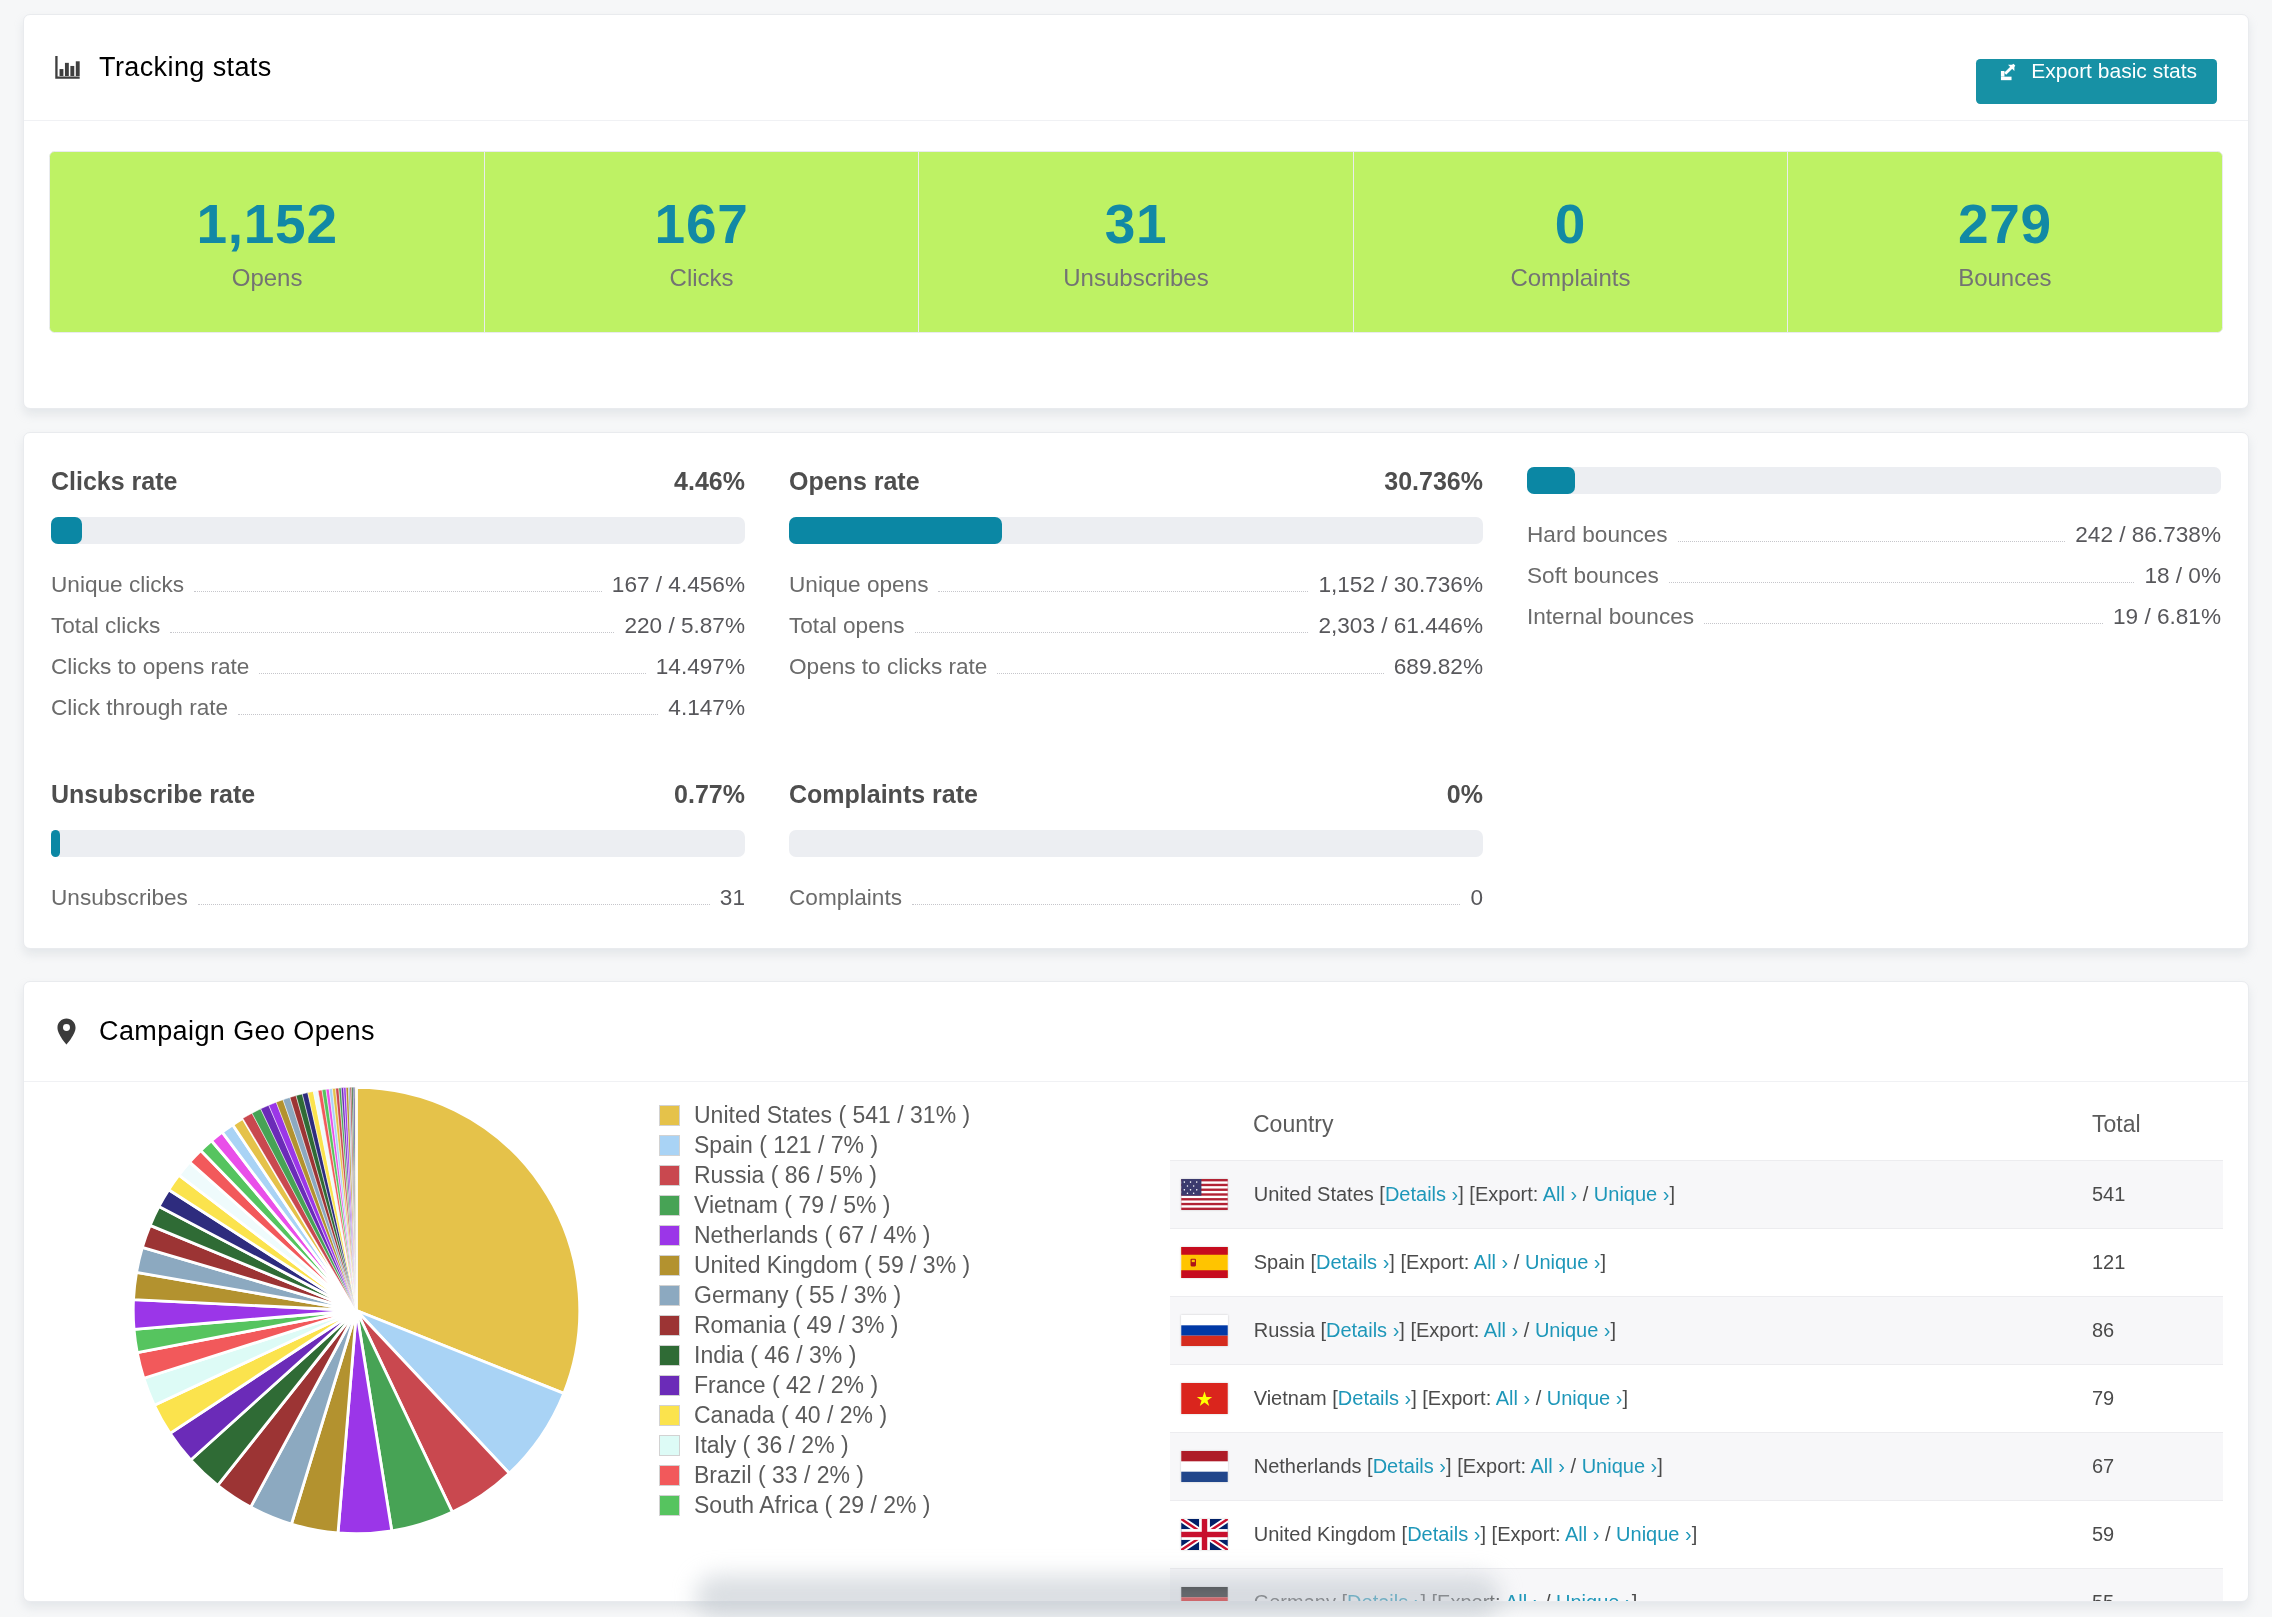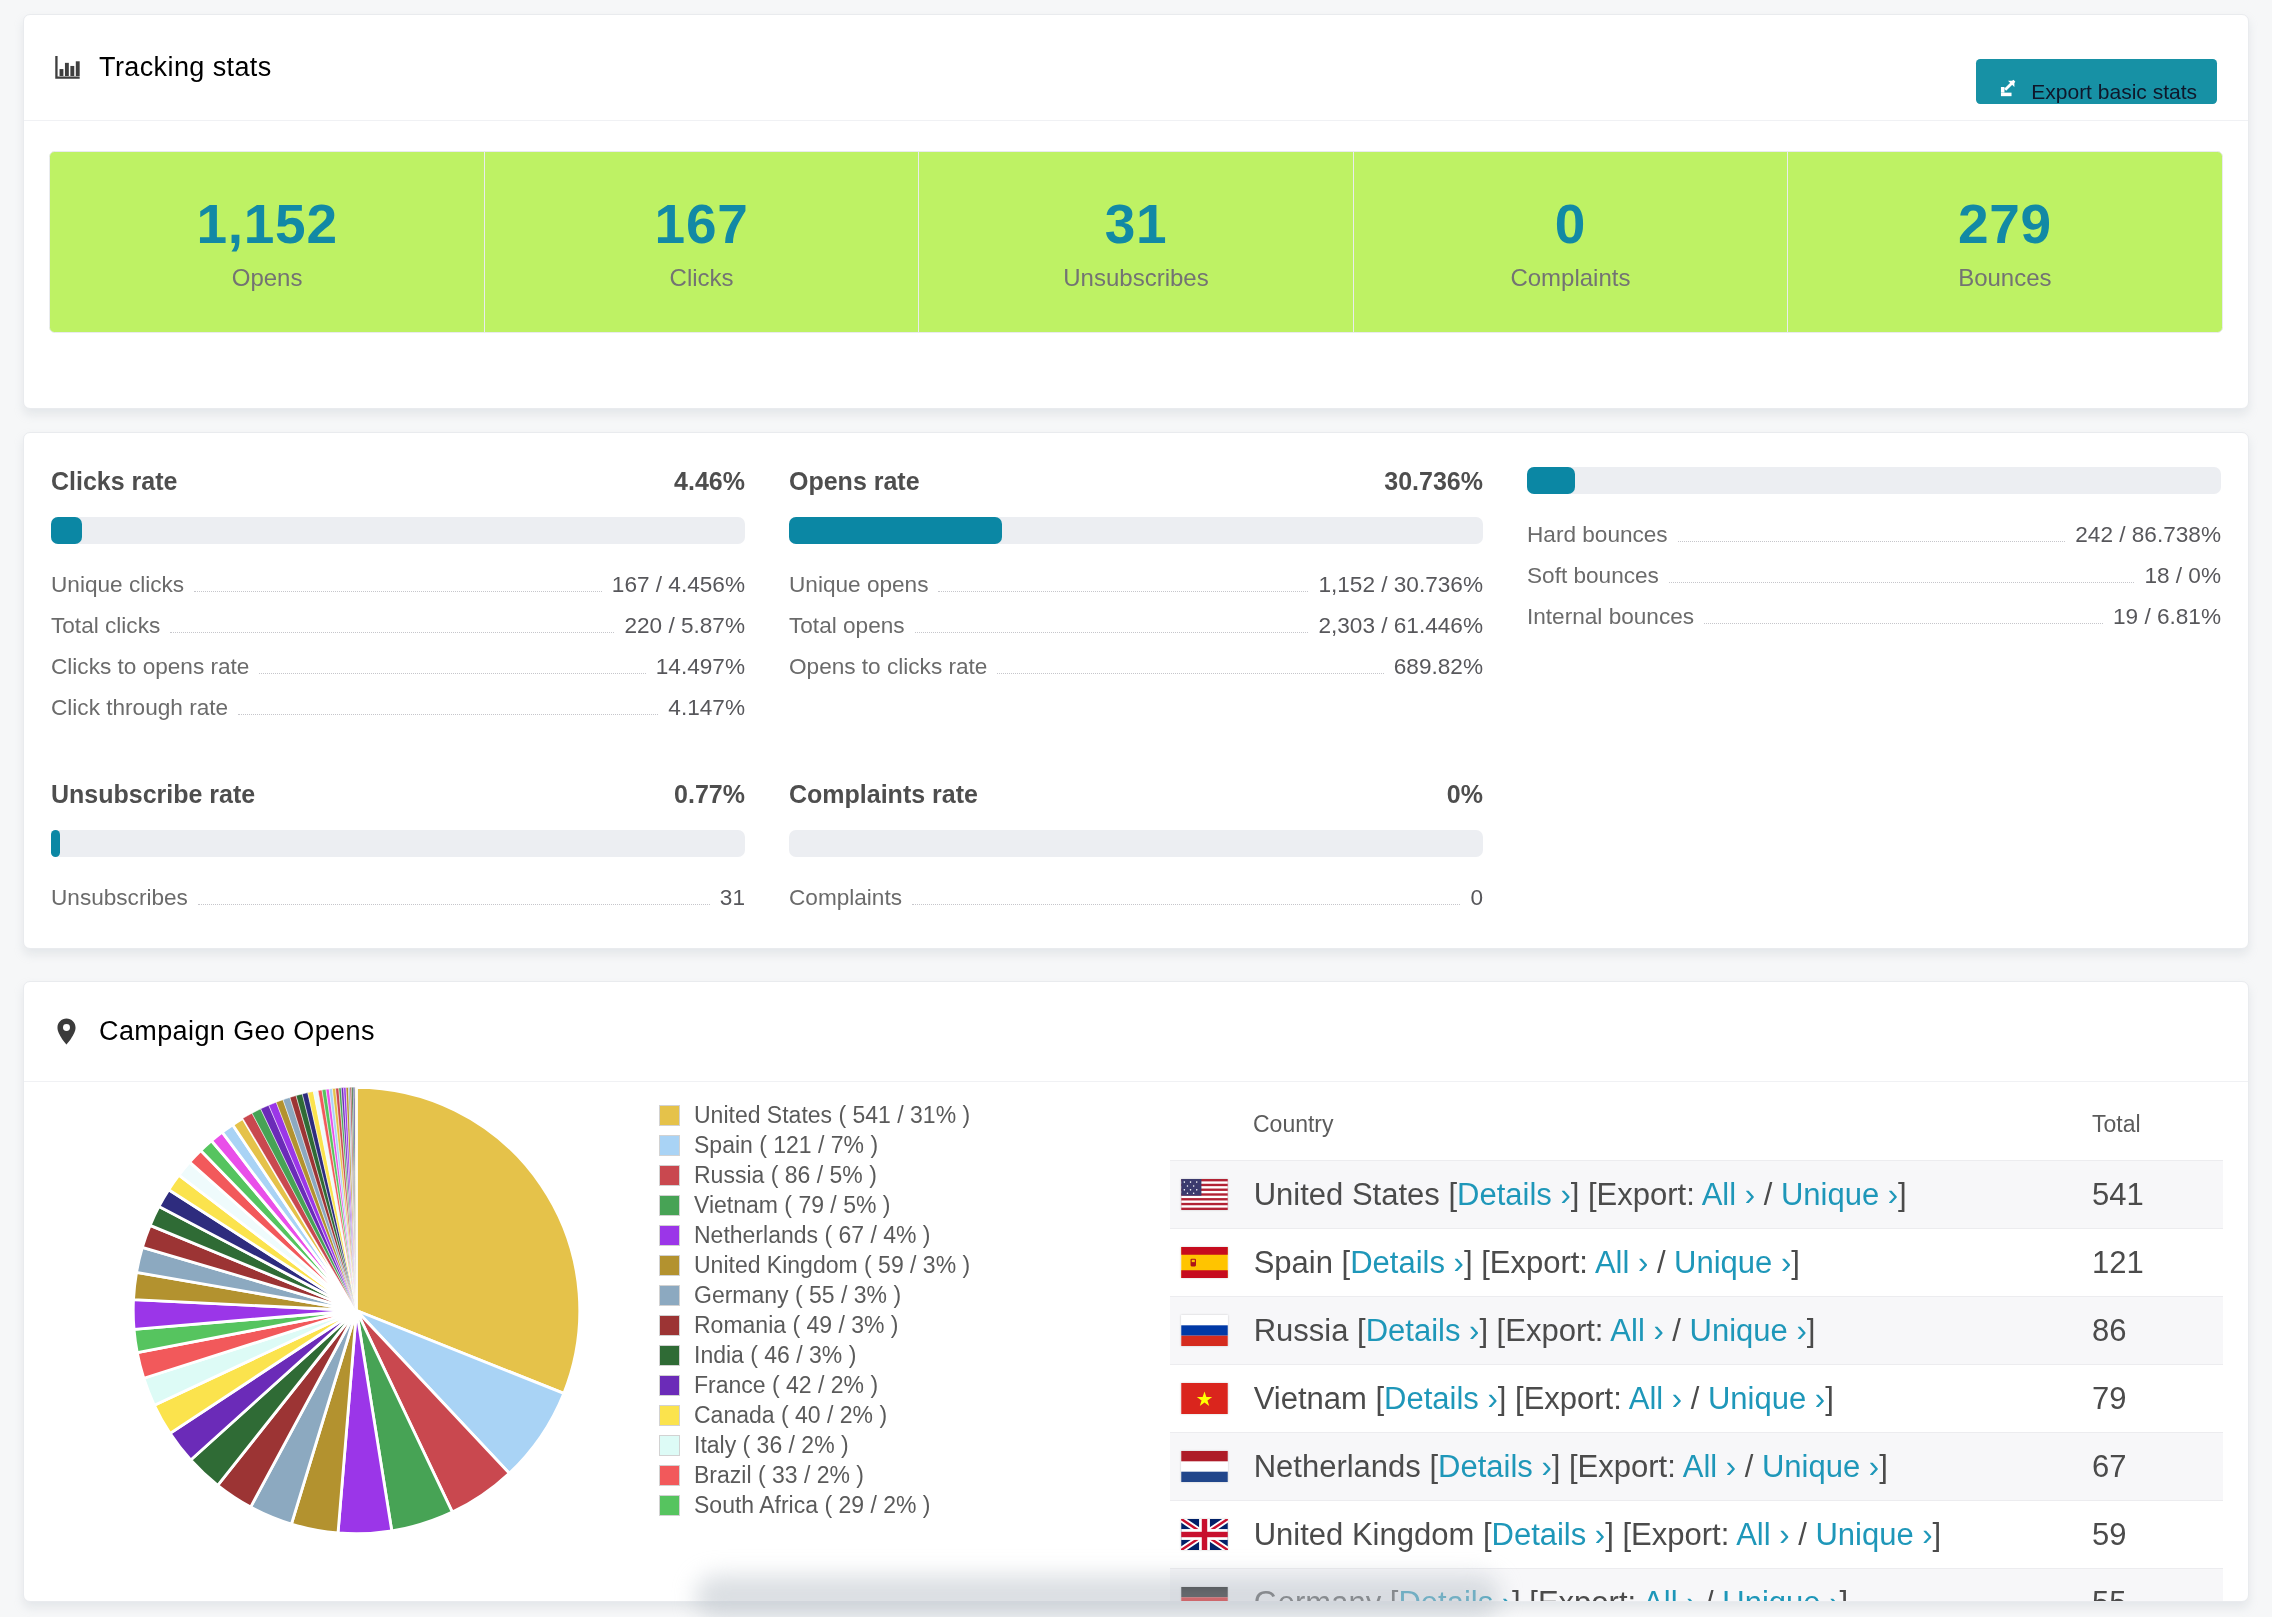--- a/index.html
+++ b/index.html
@@ -13,23 +13,23 @@
   .card2 { top:432px; height:517px; }
   .card3 { top:981px; height:621px; overflow:hidden; }
 
   .card-header { display:flex; align-items:center; gap:17px; padding:0 27px;
                  height:106px; border-bottom:1.4px solid #f0f1f4; position:relative; }
   .card-header h1, .card-header h2 { font-size:27px; font-weight:400; color:#000000; letter-spacing:0.4px; }
   .hicon { display:inline-flex; width:31px; height:31px; }
   .hicon svg { width:100%; height:100%; }
 
   .export-btn { position:absolute; right:31px; top:44px; height:45px;
-                background:#1791a5; color:#0f172a; border:none; border-radius:4.2px;
+                background:#1791a5; color:#ffffff; border:none; border-radius:4.2px;
                 font-family:"Liberation Sans",sans-serif; font-size:21px;
-                display:flex; align-items:flex-end; gap:11.3px; padding:0 20px; cursor:pointer; }
+                display:flex; align-items:flex-start; gap:11.3px; padding:0 20px; cursor:pointer; }
   .export-btn svg { width:24px; height:24px; }
 
   .stats-row { margin:30px 25.4px 0; height:182px; border:1.4px solid #e9ebee;
                border-radius:5.6px; display:flex; background:#bef264; }
   .stat-cell { flex:1; display:flex; flex-direction:column; align-items:center;
                justify-content:center; border-right:1.4px solid #e9ebee; }
   .stat-cell:last-child { border-right:none; }
   .stat-value { font-size:55px; font-weight:700; color:#1289a5; letter-spacing:0.7px; }
   .stat-label { font-size:24px; color:#737373; margin-top:8.5px; }
 
@@ -51,21 +51,21 @@
   .legend { position:absolute; left:635px; top:18.4px; list-style:none; }
   .legend li { display:flex; align-items:center; height:30px; font-size:23px; color:#5a5a5a; }
   .legend .sq { width:21px; height:21px; border:1.4px solid #d2d2d2; margin-right:14px; flex:0 0 auto; }
 
   .geo-table { position:absolute; left:1146px; right:25.4px; top:7px; }
   .thead { position:relative; height:71px; display:flex; align-items:center;
            font-size:23px; color:#5c5c5c; }
   .th-country { padding-left:83px; }
   .th-total { position:absolute; left:922px; }
   .trow { position:relative; height:68px; display:flex; align-items:center;
-          border-top:1.4px solid #ececef; font-size:31px; color:#4b4b4b;text-align:center; }
+          border-top:1.4px solid #ececef; font-size:20px; color:#4b4b4b;text-align:center; }
   .trow.striped { background:#f7f7f9; }
   .flag { width:47px; height:31px; margin-left:11.3px; flex:0 0 auto;
           box-shadow:0 0 2.1px rgba(0,0,0,.18); }
   .flag svg { width:100%; height:100%; display:block; }
   .cname { margin-left:25.4px; white-space:nowrap; }
   .cname a { color:#1e97b9; text-decoration:none; cursor:pointer; }
   .total { position:absolute; left:922px; }
 
   .smudge { position:absolute; left:695px; top:1575px; width:805px; height:44px;
             background:rgba(190,196,204,.55); filter:blur(11.3px); border-radius:28px;

